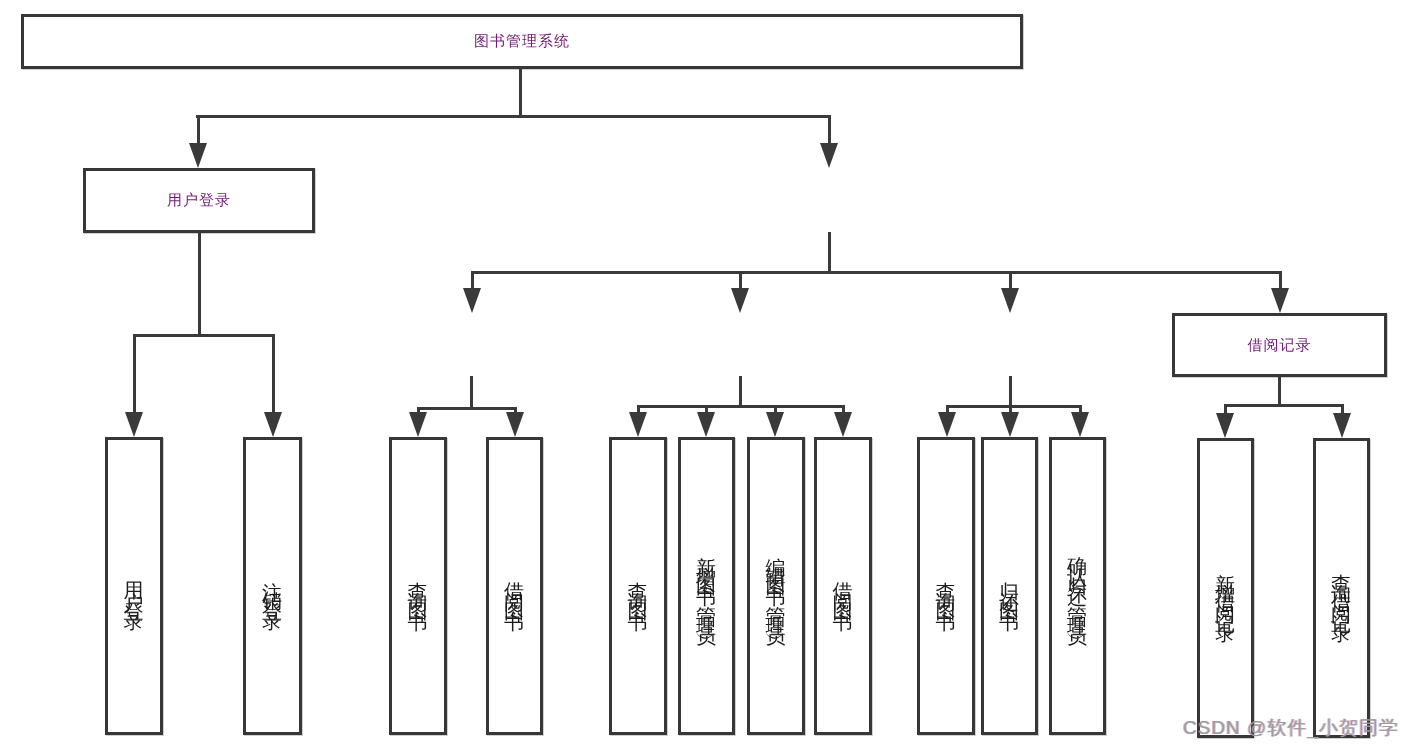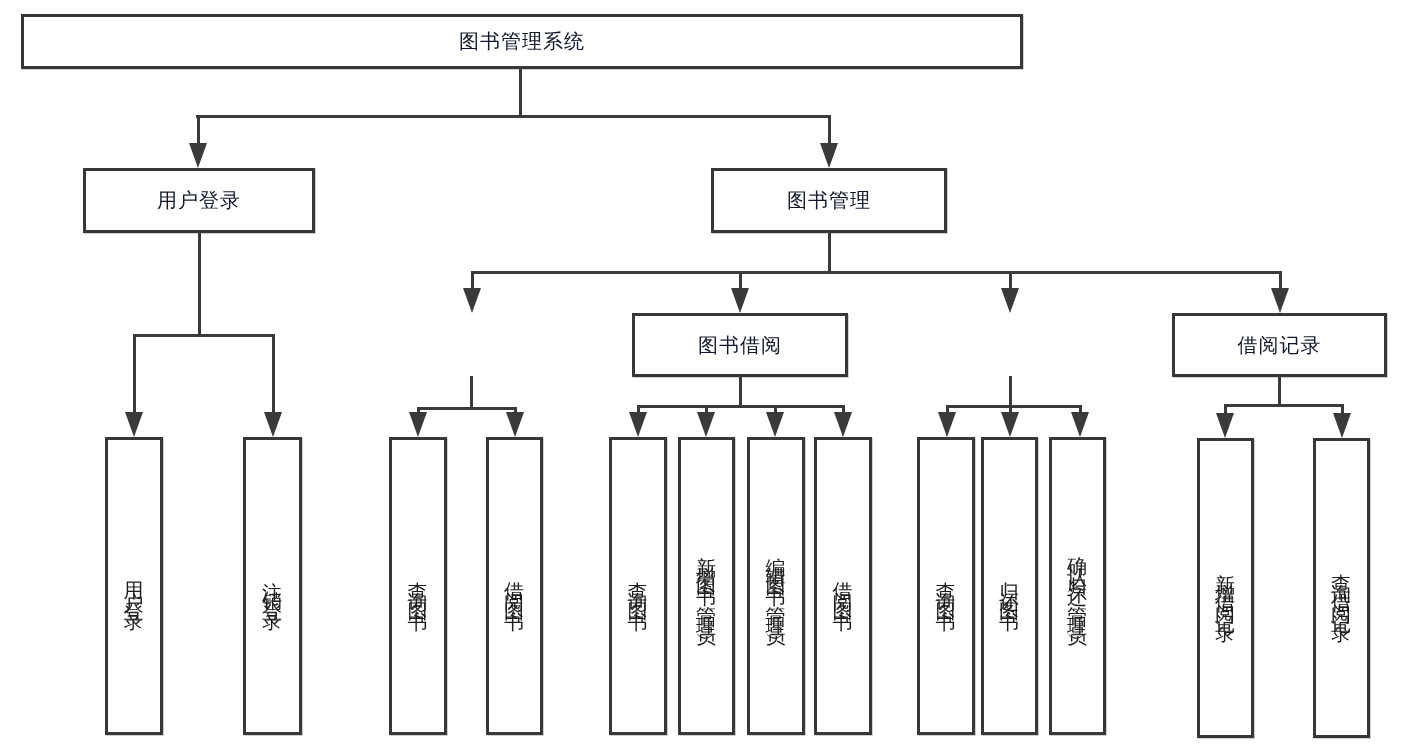--- a/index.html
+++ b/index.html
@@ -10,21 +10,21 @@
     font-family:"Liberation Sans","DejaVu Sans",sans-serif;
     overflow:hidden;
   }
   
   .box{
     position:absolute;
     box-sizing:border-box;
     border:3px solid #373737;
     background:#ffffff;
     display:flex;align-items:center;justify-content:center;
-    font-size:20px;color:#0f172a;
+    font-size:15px;color:#701a75;
     letter-spacing:1px;
     box-shadow:1px 1px 0 rgba(120,120,120,.35);
   }
   .vbox{
     position:absolute;
     box-sizing:border-box;
     border:3px solid #373737;
     background:#ffffff;
     display:flex;align-items:center;justify-content:center;
     box-shadow:1px 1px 0 rgba(120,120,120,.35);
@@ -67,45 +67,39 @@
   <div class="lv" style="left:519px;top:67px;height:51px;"></div>
   <div class="lh" style="left:196px;top:115px;width:635px;"></div>
   <div class="lv" style="left:196.5px;top:115px;height:31px;"></div>
   <div class="ah" style="left:189px;top:143px;"></div>
   <div class="lv" style="left:827.5px;top:115px;height:31px;"></div>
   <div class="ah" style="left:820px;top:143px;"></div>
 
   <div class="box" style="left:83px;top:168px;width:232px;height:65px;">
     <span>用户登录</span>
   </div>
-  <div class="box" style="left:711px;top:168px;width:236px;height:65px;">
-    <span>图书管理</span>
-  </div>
 
   <div class="lv" style="left:197.5px;top:232px;height:105px;"></div>
   <div class="lh" style="left:132.5px;top:334px;width:142px;"></div>
   <div class="lv" style="left:132.5px;top:334px;height:83px;"></div>
   <div class="ah" style="left:125px;top:412px;"></div>
   <div class="lv" style="left:271.5px;top:334px;height:83px;"></div>
   <div class="ah" style="left:264px;top:412px;"></div>
 
   <div class="lv" style="left:827.5px;top:232px;height:42px;"></div>
   <div class="lh" style="left:470.5px;top:271px;width:811px;"></div>
   <div class="lv" style="left:470.5px;top:271px;height:22px;"></div>
   <div class="ah" style="left:463px;top:288px;"></div>
   <div class="lv" style="left:738.5px;top:271px;height:22px;"></div>
   <div class="ah" style="left:731px;top:288px;"></div>
   <div class="lv" style="left:1008.5px;top:271px;height:22px;"></div>
   <div class="ah" style="left:1001px;top:288px;"></div>
   <div class="lv" style="left:1278.5px;top:271px;height:22px;"></div>
   <div class="ah" style="left:1271px;top:288px;"></div>
 
-  <div class="box" style="left:632px;top:313px;width:216px;height:64px;">
-    <span>图书借阅</span>
-  </div>
   <div class="box" style="left:1172px;top:313px;width:215px;height:64px;">
     <span>借阅记录</span>
   </div>
 
   <div class="lv" style="left:470px;top:376px;height:34px;"></div>
   <div class="lh" style="left:416.5px;top:407px;width:100px;"></div>
   <div class="lv" style="left:416.5px;top:407px;height:10px;"></div>
   <div class="ah" style="left:409px;top:412px;"></div>
   <div class="lv" style="left:513.5px;top:407px;height:10px;"></div>
   <div class="ah" style="left:506px;top:412px;"></div>
@@ -174,14 +168,15 @@
     <span>确认归还（管理员）</span>
   </div>
 
   <div class="vbox" style="left:1197px;top:438px;width:57px;height:300px;">
     <span>新增借阅记录</span>
   </div>
   <div class="vbox" style="left:1313px;top:438px;width:57px;height:300px;">
     <span>查询借阅记录</span>
   </div>
 
+  <div class="watermark">CSDN @软件_小贺同学</div>
 
 </div>
 
 </body></html>

